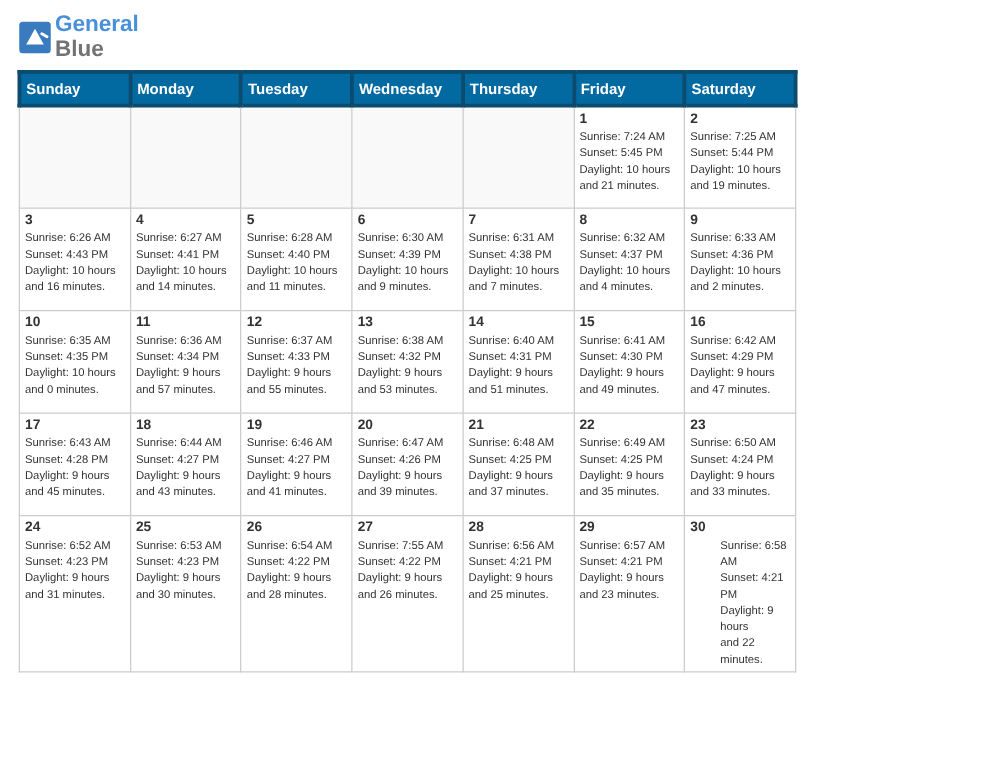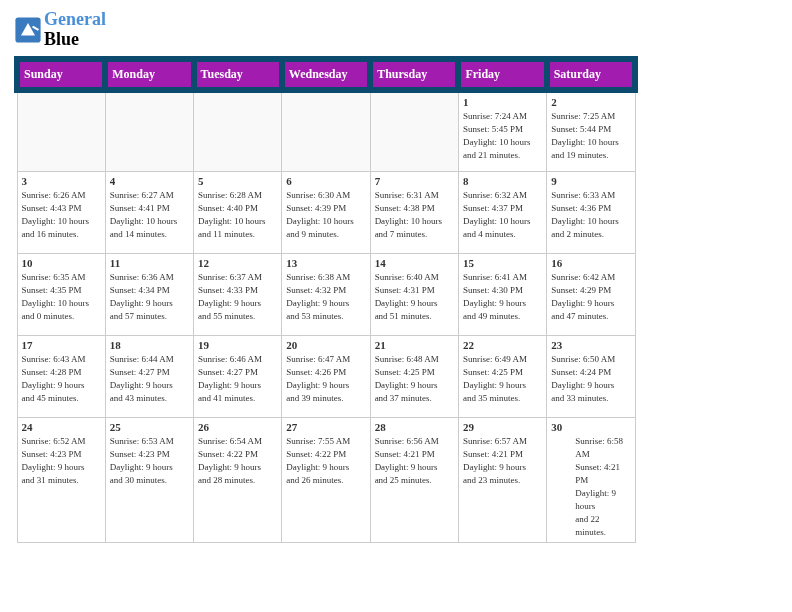--- a/index.html
+++ b/index.html
@@ -6,21 +6,20 @@
     body {
       font-family: Arial, sans-serif;
       background: #fff;
       width: 792px;
       height: 612px;
       overflow: hidden;
     }
     .page {
       width: 652px;
       padding: 10px 14px 8px 14px;
-      font-family: Liberation Serif, serif;
     }
     .header {
       display: flex;
       justify-content: space-between;
       align-items: flex-start;
       margin-bottom: 6px;
     }
     .logo {
       display: flex;
       align-items: center;
@@ -53,27 +52,27 @@
       font-size: 15px;
       color: #555;
       margin-top: 2px;
     }
     .calendar {
       width: 100%;
       border-collapse: collapse;
       table-layout: fixed;
     }
     .calendar th {
-      background: #a21caf;
+      background: #0369a1;
       color: #fff;
       font-size: 12px;
       font-weight: bold;
       padding: 5px 4px;
       text-align: left;
-      border: 6px solid #0c4a6e;
+      border: 3px solid #0c4a6e;
     }
     .calendar td {
       border: 1px solid #ccc;
       vertical-align: top;
       padding: 3px 4px;
       font-size: 9.5px;
       color: #333;
       height: 82px;
       background: #fff;
     }
@@ -98,21 +97,21 @@
 <div class="page">
   <div class="header">
     <div class="logo">
       <svg class="logo-icon" viewBox="0 0 40 40">
         <rect x="2" y="2" width="36" height="36" rx="4" fill="#3a7bbf"></rect>
         <polygon points="10,28 20,10 30,28" fill="white"></polygon>
         <rect x="26" y="16" width="10" height="3" rx="1" fill="white" transform="rotate(30,31,17)"></rect>
       </svg>
       <div>
         <div class="logo-text"><span>General</span></div>
-        <div class="logo-text" style="color:#000000;">Blue</div>
+        <div class="logo-text" style="color:#737373;">Blue</div>
       </div>
     </div>
     <div class="title-block">
       <div class="month-title"></div>
       <div class="location-title"></div>
     </div>
   </div>
 
   <table class="calendar">
     <thead>

